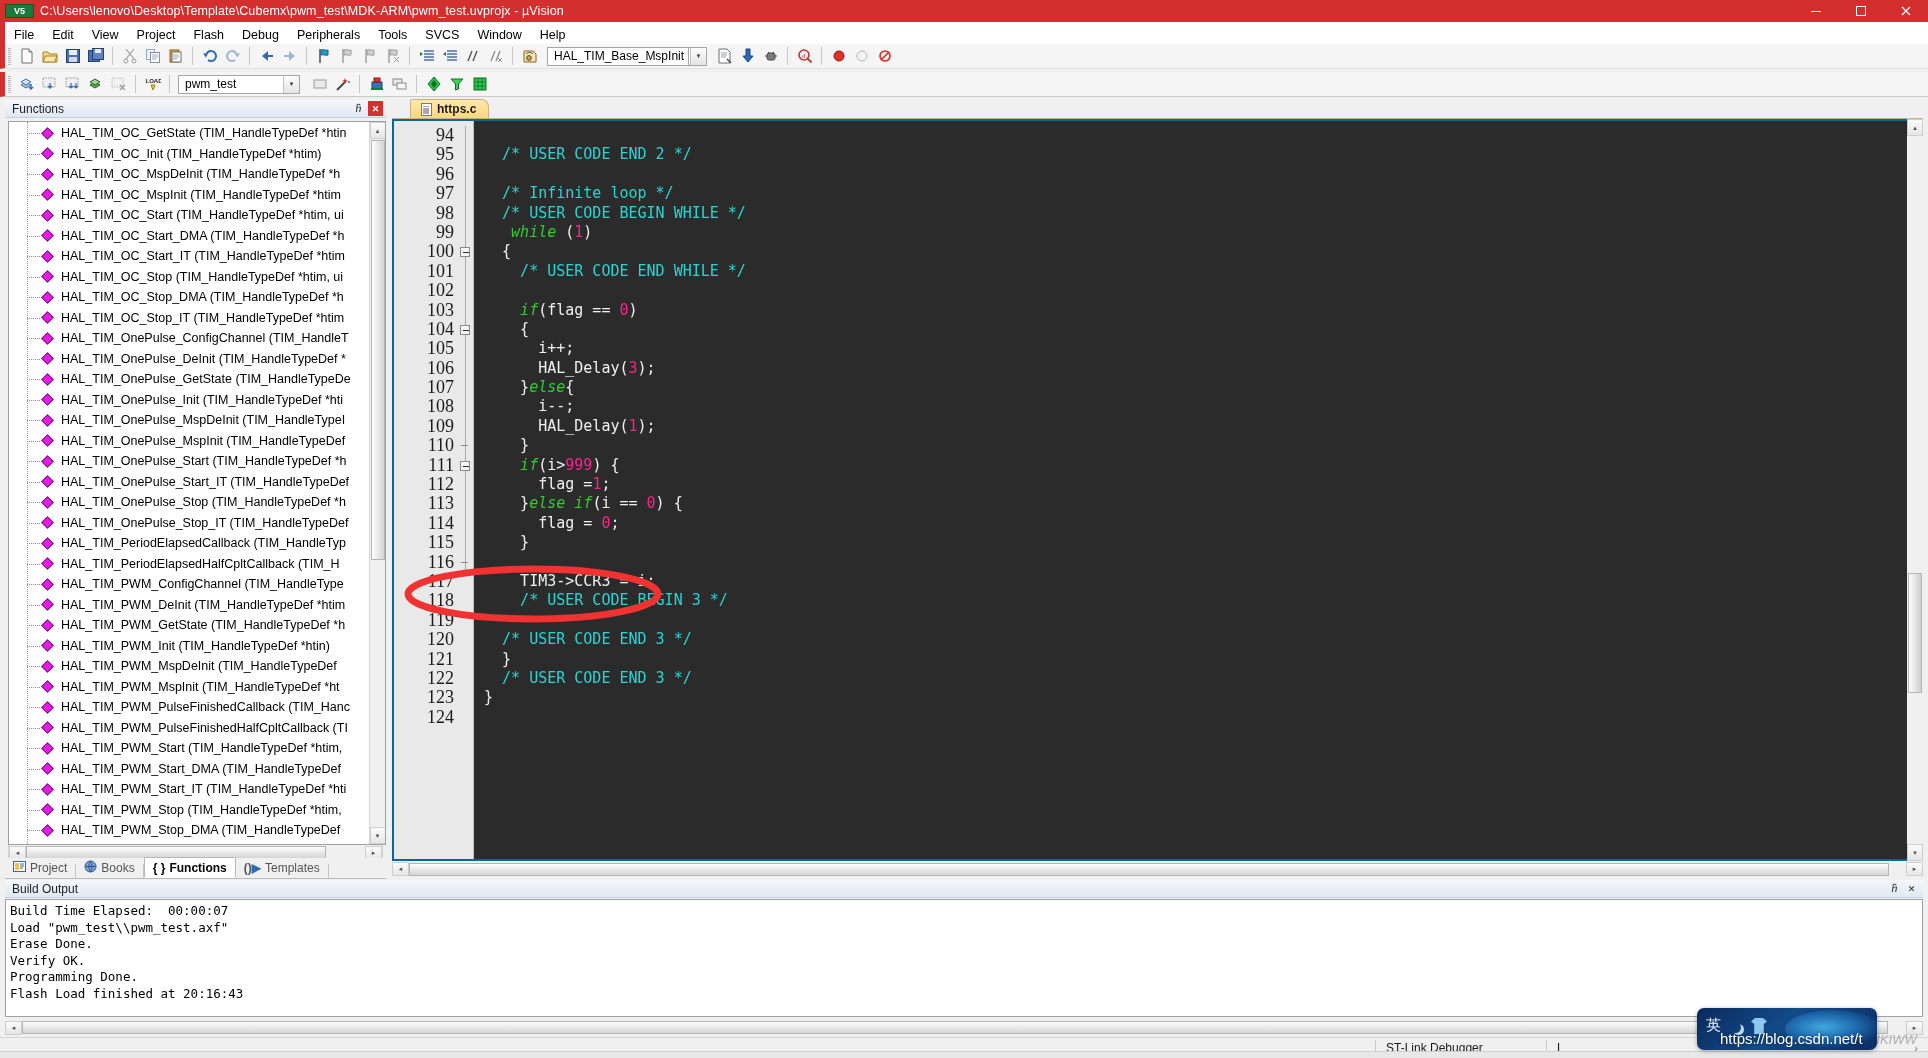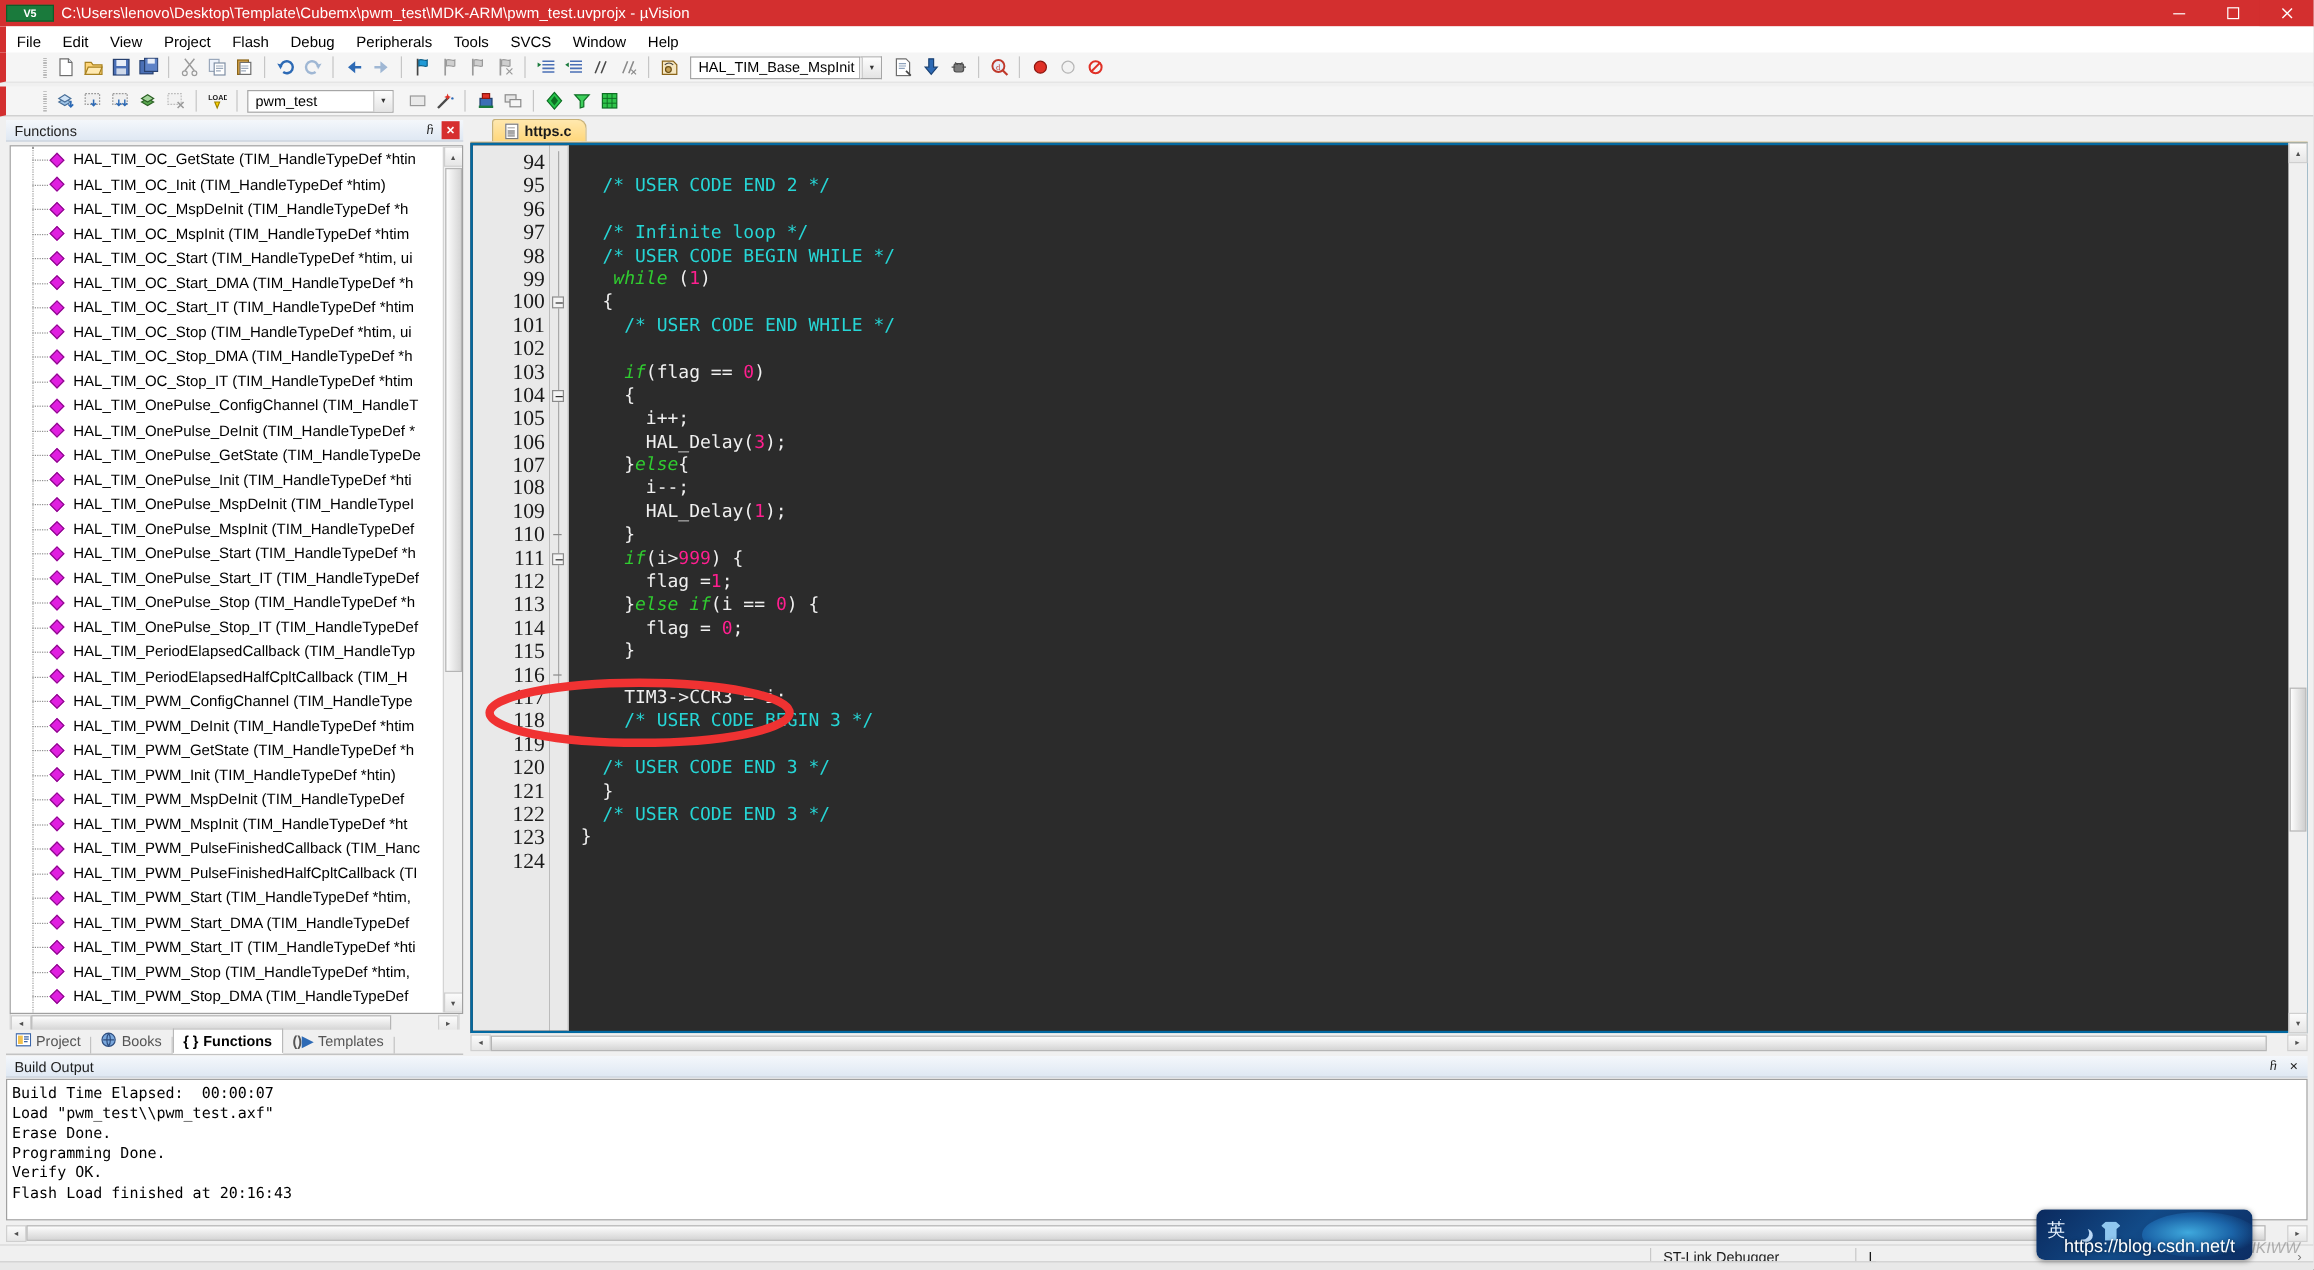--- a/index.html
+++ b/index.html
@@ -17,21 +17,21 @@
   }
 
   
   .titlebar {
     position: absolute; left: 0; top: 0; width: 1928px; height: 22px;
     background: #d32f2f;
     display: flex; align-items: center;
     color: #ffffff;
   }
   .tb-logo {
-    width: 40px; height: 14px; margin-left: 5px; margin-right: 6px;
+    width: 29px; height: 14px; margin-left: 5px; margin-right: 6px;
     background: #1a7a3c;
     border: 1px solid #0d5c28;
     color: #fff; font-size: 9px; line-height: 12px; text-align: center;
     font-weight: bold; font-family: "Liberation Sans", sans-serif;
   }
   .tb-title { font-size: 12.5px; letter-spacing: 0.1px; white-space: nowrap; }
   .tb-buttons { margin-left: auto; display: flex; height: 22px; }
   .tb-btn {
     width: 45px; height: 22px; display: flex; align-items: center; justify-content: center;
     color: #ffffff; font-size: 12px;
@@ -47,21 +47,20 @@
   }
   .menu-item {
     padding: 2px 9px; font-size: 12.5px; color: #000000; white-space: nowrap;
   }
 
   
   .toolbar {
     position: absolute; left: 0; width: 1928px; height: 25px;
     background: #f5f5f5; display: flex; align-items: center;
     border-left: 5px solid #d32f2f;
-    padding-left: 28px;
   }
   .toolbar.row1 { top: 44px; border-bottom: 1px solid #e2e2e2; }
   .toolbar.row2 { top: 72px; border-bottom: 1px solid #c9c9c9; }
   .grip {
     width: 3px; height: 17px; margin: 0 4px 0 3px;
     background: repeating-linear-gradient(to bottom, #b8b8b8 0 1px, transparent 1px 2px);
   }
   .tsep { width: 1px; height: 18px; background: #c6c6c6; margin: 0 5px; }
   .tbtn {
     width: 23px; height: 22px; display: flex; align-items: center; justify-content: center;
@@ -1032,22 +1031,22 @@
       <span>Build Output</span>
       <span class="cap-btns" style="margin-left:auto;display:flex;gap:2px;padding-right:4px;">
         <span class="cap-pin">ⴌ</span>
         <span class="cap-x" style="background:transparent;color:#222;font-weight:normal;">✕</span>
       </span>
     </div>
     <div class="build-body" id="buildbody">
         <div class="build-line">Build Time Elapsed:  00:00:07</div>
         <div class="build-line">Load "pwm_test\\pwm_test.axf"</div>
         <div class="build-line">Erase Done.</div>
+        <div class="build-line">Verify OK.</div>
         <div class="build-line">Programming Done.</div>
-        <div class="build-line">Verify OK.</div>
         <div class="build-line">Flash Load finished at 20:16:43</div>
       </div>
     <div class="build-hscroll">
       <div class="hs-btn">◂</div>
       <div class="hs-thumb" style="width:1866px;"></div>
       <div style="flex:1"></div>
       <div class="hs-btn">▸</div>
     </div>
   </div>
 

